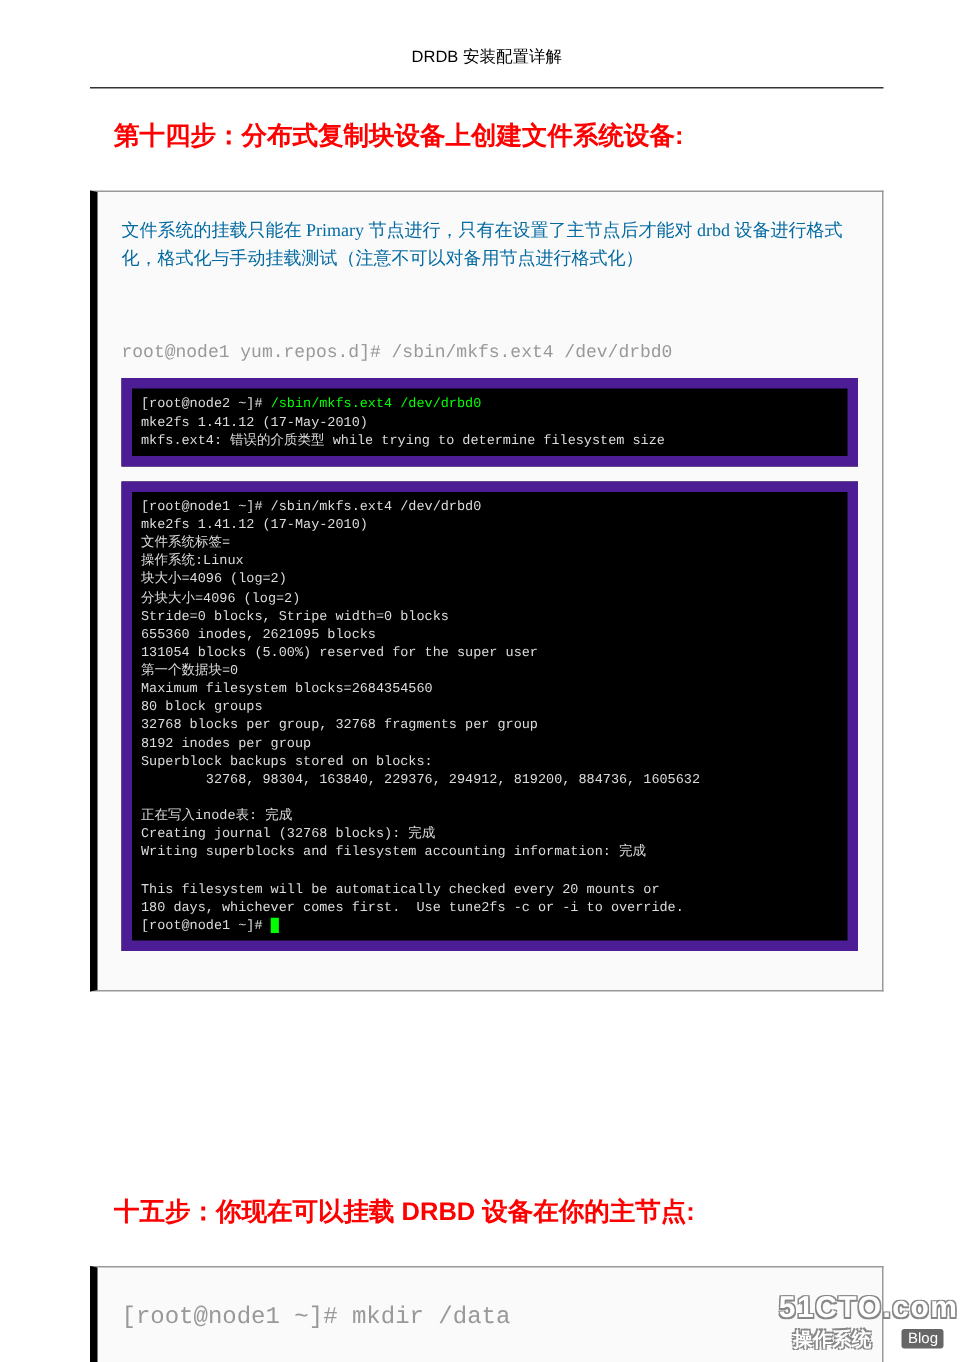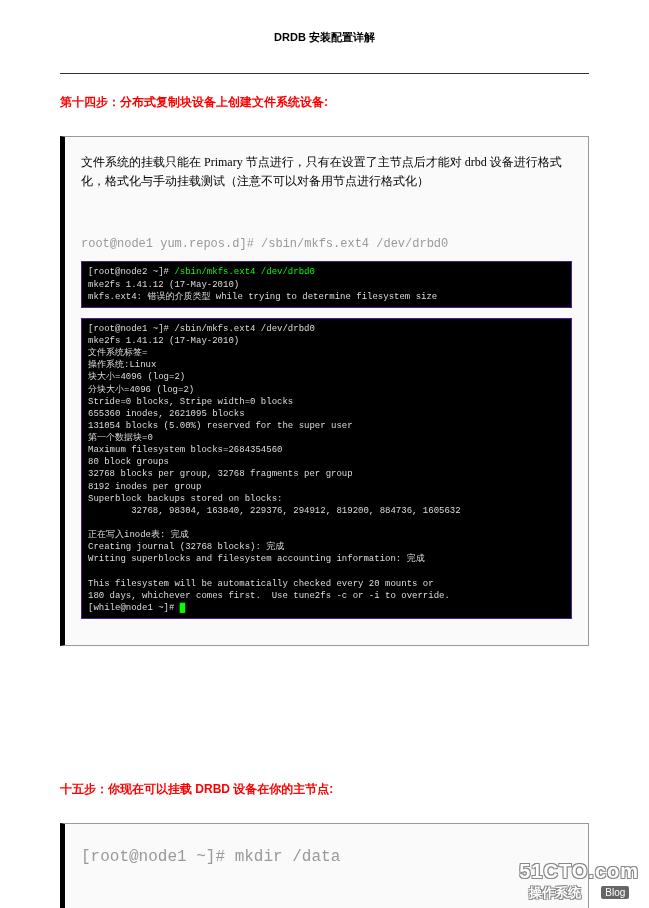--- a/index.html
+++ b/index.html
@@ -10,40 +10,40 @@
     height: 908px;
     position: relative;
     overflow: hidden;
   }
   .page {
     padding: 30px 60px 40px 60px;
   }
   .header {
     text-align: center;
     font-size: 11px;
-    font-weight: bold;
-    padding-bottom: 28px;
+    font-weight: normal;
+    padding-bottom: 13px;
     border-bottom: 1px solid #333;
     margin-bottom: 20px;
   }
   .step-title {
     color: #ff0000;
-    font-size: 12px;
+    font-size: 17px;
     font-weight: bold;
-    margin: 15px 0 25px 0;
+    margin: 15px 0 25px 16px;
   }
   .block {
     border: 1px solid #999;
     border-left: 5px solid #000;
     background: #fafafa;
     padding: 16px 16px;
     margin: 0 0 30px 0;
   }
   .redtext {
-    color: #000000;
+    color: #0369a1;
     font-size: 12px;
     font-family: Arial, "SimSun", serif;
     line-height: 1.6;
     margin-bottom: 20px;
   }
   .graytext {
     color: #999;
     font-family: "Courier New", monospace;
     font-size: 12px;
     white-space: pre;
@@ -58,21 +58,21 @@
   }
   .terminal {
     background: #000;
     color: #dcdcdc;
     font-family: "Courier New", monospace;
     font-size: 9px;
     padding: 4px 6px;
     margin: 10px 0;
     white-space: pre;
     line-height: 1.35;
-    border: 1px solid #4c1d95;
+    border: 7px solid #4c1d95;
     overflow: hidden;
   }
   .terminal .green { color: #00ff00; }
   .chinese { font-family: "SimSun", serif; }
   .watermark {
     position: absolute;
     right: 10px;
     bottom: 6px;
     text-align: center;
     font-family: Arial, sans-serif;
@@ -124,21 +124,21 @@
 8192 inodes per group
 Superblock backups stored on blocks:
         32768, 98304, 163840, 229376, 294912, 819200, 884736, 1605632
 
 正在写入inode表: 完成
 Creating journal (32768 blocks): 完成
 Writing superblocks and filesystem accounting information: 完成
 
 This filesystem will be automatically checked every 20 mounts or
 180 days, whichever comes first.  Use tune2fs -c or -i to override.</span>
-<span>[while@node1 ~]# </span><span class="green">█</span></div>
+<span>[root@node1 ~]# </span><span class="green">█</span></div>
   </div>
 
   <div style="height:90px"></div>
 
   <div class="step-title">十五步：你现在可以挂载 DRBD 设备在你的主节点:</div>
 
   <div class="block">
     <div class="graytext2">[root@node1 ~]# mkdir /data
 
 [root@node1 ~]# mount /dev/drbd0  /data</div>

